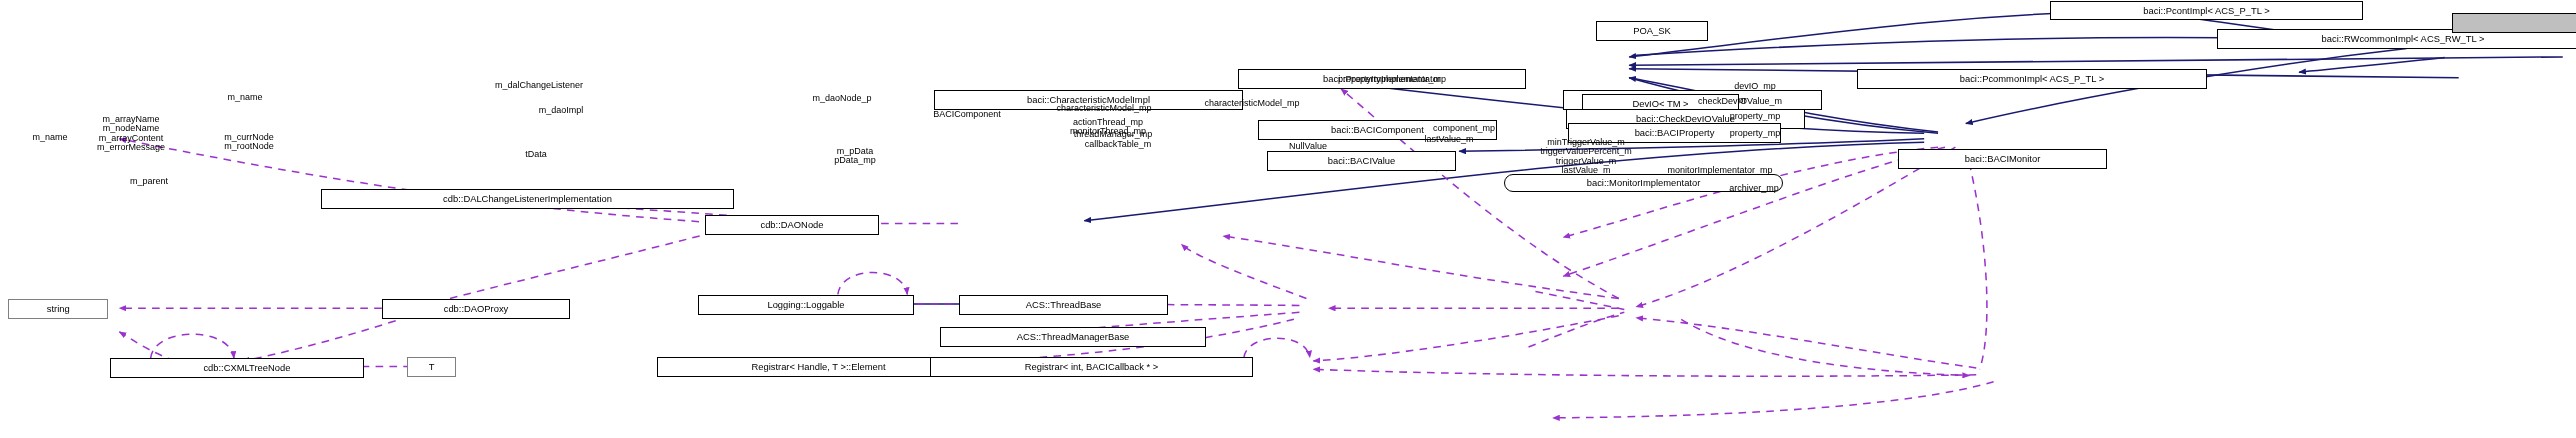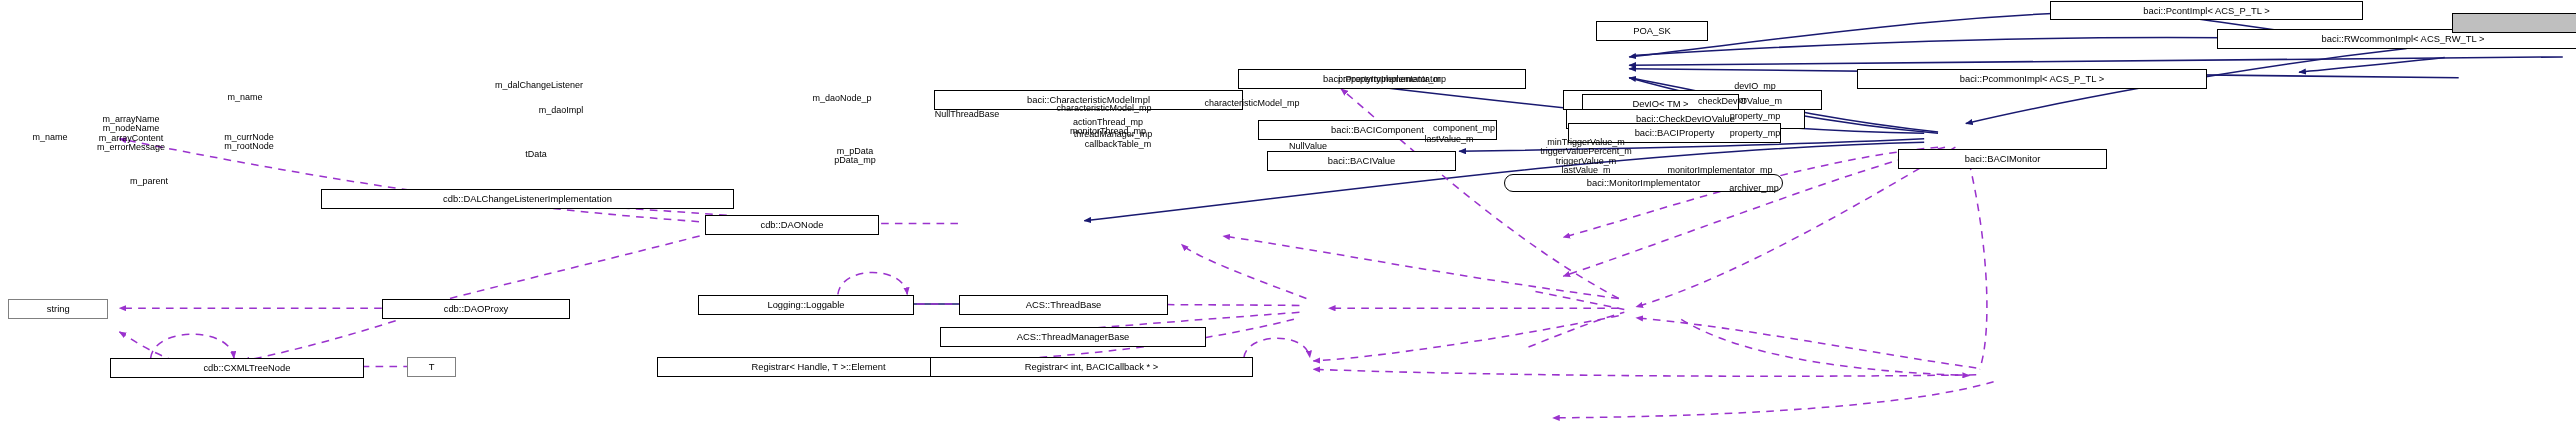--- a/index.html
+++ b/index.html
@@ -195,21 +195,21 @@
       <div class="edge-label" style="left: 50px; top: 133px; transform: translateX(-50%);">m_name</div>
       <div class="edge-label" style="left: 149px; top: 138px; transform: translateX(-50%); margin-top: 39px;">m_parent</div>
       <div class="edge-label" style="left: 249px; top: 133px; transform: translateX(-50%);">m_currNode
 m_rootNode</div>
       <div class="edge-label" style="left: 539px; top: 81px; transform: translateX(-50%);">m_dalChangeListener</div>
       <div class="edge-label" style="left: 561px; top: 106px; transform: translateX(-50%);">m_daoImpl</div>
       <div class="edge-label" style="left: 842px; top: 94px; transform: translateX(-50%);">m_daoNode_p</div>
       <div class="edge-label" style="left: 536px; top: 150px; transform: translateX(-50%);">tData</div>
       <div class="edge-label" style="left: 855px; top: 147px; transform: translateX(-50%);">m_pData
 pData_mp</div>
-      <div class="edge-label" style="left: 967px; top: 110px; transform: translateX(-50%);">NullThreadBase</div>
+      <div class="edge-label" style="left: 967px; top: 110px; transform: translateX(-50%);">BACIComponent</div>
       <div class="edge-label" style="left: 1108px; top: 118px; transform: translateX(-50%);">actionThread_mp
 monitorThread_mp</div>
       <div class="edge-label" style="left: 1113px; top: 130px; transform: translateX(-50%);">threadManager_mp</div>
       <div class="edge-label" style="left: 1118px; top: 140px; transform: translateX(-50%);">callbackTable_m</div>
       <div class="edge-label" style="left: 1104px; top: 104px; transform: translateX(-50%);">characteristicModel_mp</div>
       <div class="edge-label" style="left: 1252px; top: 99px; transform: translateX(-50%);">characteristicModel_mp</div>
       <div class="edge-label" style="left: 1392px; top: 75px; transform: translateX(-50%);">propertyImplementator_mp</div>
       <div class="edge-label" style="left: 1308px; top: 142px; transform: translateX(-50%);">NullValue</div>
       <div class="edge-label" style="left: 1443px; top: 124px; transform: translateX(-50%); padding-left: 42px;">component_mp</div>
       <div class="edge-label" style="left: 1449px; top: 135px; transform: translateX(-50%);">lastValue_m</div>

